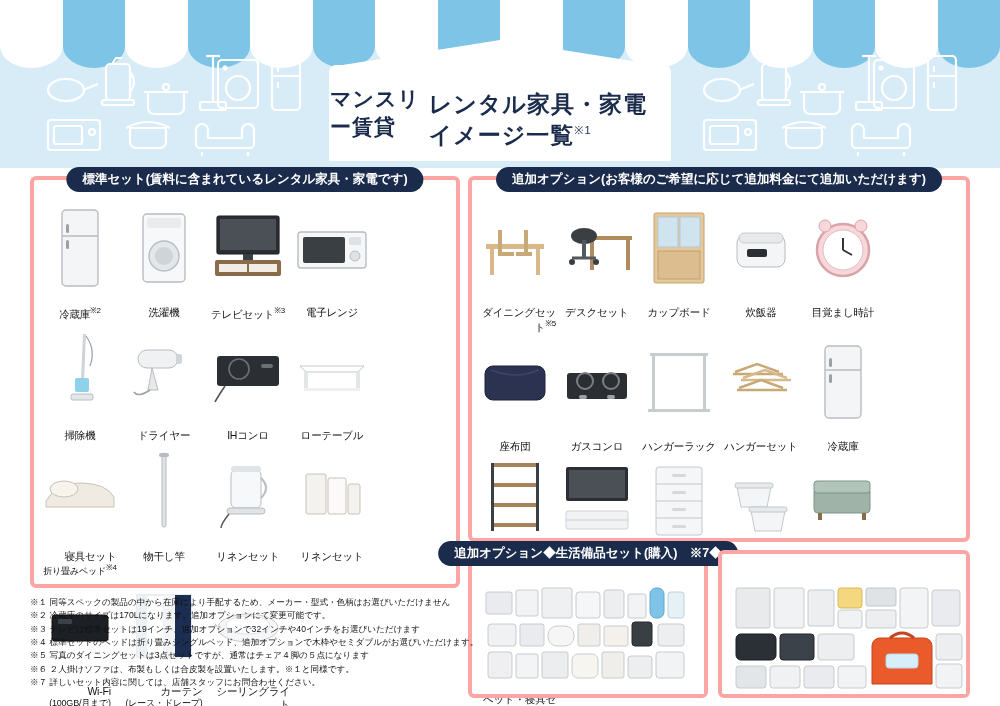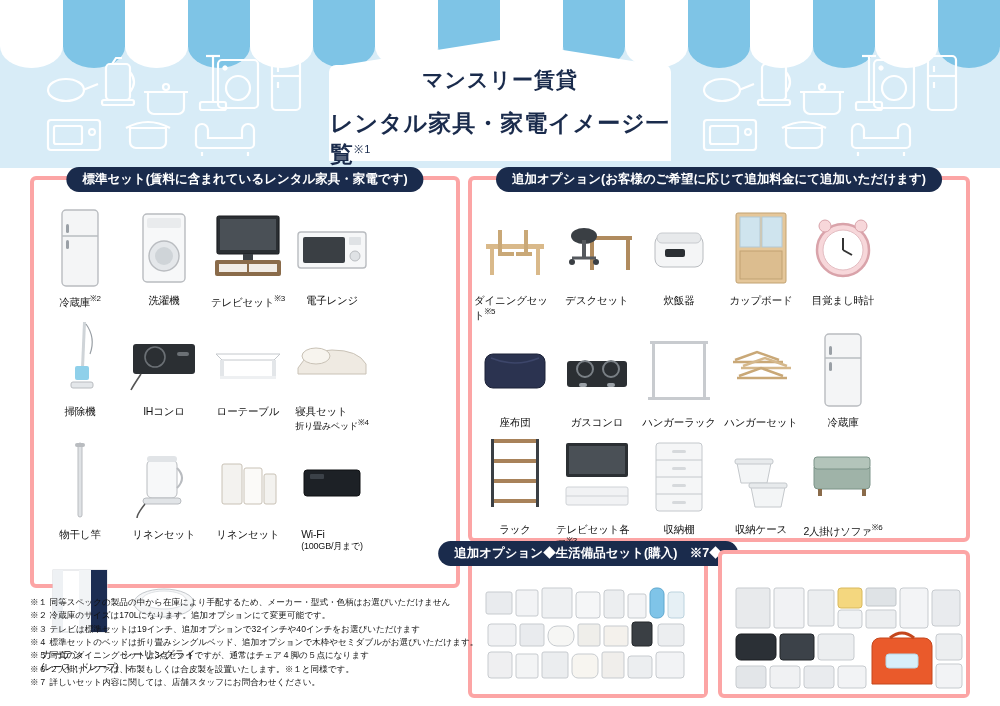--- a/index.html
+++ b/index.html
@@ -37,21 +37,21 @@
   .hicon {
     position:absolute;
     color:#ffffff;
     stroke:#ffffff;
     fill:none;
   }
   .logo-box {
     position:absolute; top:66px; left:330px; width:340px; height:94px;
     background:#ffffff;
     border-radius:6px 6px 0 0;
-    display:flex; flex-direction:column; align-items:center; justify-content:space-between;
+    display:flex; flex-direction:row; align-items:center; justify-content:center;
     box-shadow:0 0 0 1px #ffffff;
   }
   .logo-box::before {
     content:""; position:absolute; top:-26px; left:0;
     width:0; height:0;
     border-left:170px solid transparent;
     border-right:170px solid transparent;
     border-bottom:27px solid #ffffff;
   }
   .logo-line1 { font-size:21px; font-weight:bold; color:#1a2b4c; letter-spacing:1px; }
@@ -88,22 +88,22 @@
   }
   .cell {
     display:flex; flex-direction:column; align-items:center;
     justify-content:flex-start;
   }
   .thumb {
     display:flex; align-items:center; justify-content:center;
     position:relative;
   }
   .caption {
-    font-size:10.5px; text-align:left; line-height:1.25; color:#111;
-    margin-top:0; letter-spacing:-0.2px;
+    font-size:10.5px; text-align:right; line-height:1.25; color:#111;
+    margin-top:12px; letter-spacing:-0.2px;
   }
   .caption .sub { font-size:9px; display:block; }
   .caption sup { font-size:8px; vertical-align:super; }
 
   
   #panel-standard .grid { padding:4px 4px 0 4px; }
   #panel-standard .cell { width:84px; margin-bottom:4px; }
   #panel-standard .thumb { width:84px; height:92px; }
 
   
@@ -303,20 +303,31 @@
         <svg width="50" height="86" viewBox="0 0 50 86">
             <path d="M28 6 l3 0 l-2 46 l-3 0 z" fill="#cfd4d8"></path>
             <rect x="20" y="50" width="14" height="14" rx="2" fill="#8fd0ea"></rect>
             <rect x="16" y="66" width="22" height="6" rx="2" fill="#e4e7ea" stroke="#b9bcc0"></rect>
             <path d="M31 8 q10 14 4 30" stroke="#9aa0a6" stroke-width="1.2" fill="none"></path>
           </svg>
       </div>
       <div class="caption"><span>掃除機</span></div>
     </div>
 
+    <div class="cell">
+      <div class="thumb">
+        <svg width="80" height="78" viewBox="0 0 80 78">
+            <rect x="14" y="18" width="40" height="18" rx="9" fill="#f0f1f3" stroke="#b9bcc0"></rect>
+            <path d="M28 36 l6 22 h-10 z" fill="#e6e8ea" stroke="#b9bcc0"></path>
+            <path d="M26 58 q-12 8 -16 2" stroke="#9aa0a6" stroke-width="1.6" fill="none"></path>
+            <rect x="52" y="22" width="6" height="10" rx="2" fill="#cfd4d8"></rect>
+          </svg>
+      </div>
+      <div class="caption"><span>ドライヤー</span></div>
+    </div>
 
     <div class="cell">
       <div class="thumb">
         <svg width="78" height="74" viewBox="0 0 78 74">
             <rect x="8" y="22" width="62" height="30" rx="3" fill="#2b2f33"></rect>
             <circle cx="30" cy="35" r="10" fill="none" stroke="#6b7075" stroke-width="1.6"></circle>
             <rect x="52" y="30" width="12" height="4" rx="2" fill="#6b7075"></rect>
             <path d="M16 52 q-8 12 -10 16" stroke="#555" stroke-width="1.6" fill="none"></path>
           </svg>
       </div>
@@ -444,39 +455,39 @@
             <path d="M14 52 h24" stroke="#55595e" stroke-width="3"></path>
             <circle cx="14" cy="56" r="3" fill="#3a3f44"></circle>
             <circle cx="38" cy="56" r="3" fill="#3a3f44"></circle>
           </svg>
       </div>
       <div class="caption"><span>デスクセット</span></div>
     </div>
 
     <div class="cell">
       <div class="thumb">
-        <svg width="72" height="74" viewBox="0 0 72 74">
-            <rect x="12" y="24" width="48" height="32" rx="8" fill="#f4f5f6" stroke="#b9bcc0"></rect>
-            <rect x="14" y="22" width="44" height="10" rx="5" fill="#e7e9eb" stroke="#c8cbcf"></rect>
-            <rect x="22" y="38" width="20" height="8" rx="2" fill="#2b2f33"></rect>
-          </svg>
-      </div>
-      <div class="caption"><span>炊飯器</span></div>
-    </div>
-
-    <div class="cell">
-      <div class="thumb">
         <svg width="70" height="86" viewBox="0 0 70 86">
             <rect x="10" y="8" width="50" height="70" rx="2" fill="#e5c79a" stroke="#c1a273"></rect>
             <rect x="14" y="12" width="20" height="30" fill="#cfe4ee" stroke="#b3c9d4"></rect>
             <rect x="36" y="12" width="20" height="30" fill="#cfe4ee" stroke="#b3c9d4"></rect>
             <rect x="14" y="46" width="42" height="28" fill="#dcbd8f" stroke="#c1a273"></rect>
           </svg>
       </div>
       <div class="caption"><span>カップボード</span></div>
+    </div>
+
+    <div class="cell">
+      <div class="thumb">
+        <svg width="72" height="74" viewBox="0 0 72 74">
+            <rect x="12" y="24" width="48" height="32" rx="8" fill="#f4f5f6" stroke="#b9bcc0"></rect>
+            <rect x="14" y="22" width="44" height="10" rx="5" fill="#e7e9eb" stroke="#c8cbcf"></rect>
+            <rect x="22" y="38" width="20" height="8" rx="2" fill="#2b2f33"></rect>
+          </svg>
+      </div>
+      <div class="caption"><span>炊飯器</span></div>
     </div>
 
     <div class="cell">
       <div class="thumb">
         <svg width="72" height="76" viewBox="0 0 72 76">
             <circle cx="36" cy="40" r="26" fill="#f7d7da" stroke="#d9a3aa" stroke-width="2.5"></circle>
             <circle cx="36" cy="40" r="20" fill="#ffffff" stroke="#e3bcc1"></circle>
             <path d="M36 40 v-12 M36 40 l9 5" stroke="#333" stroke-width="2"></path>
             <circle cx="18" cy="16" r="6" fill="#f7d7da" stroke="#d9a3aa"></circle>
             <circle cx="54" cy="16" r="6" fill="#f7d7da" stroke="#d9a3aa"></circle>

